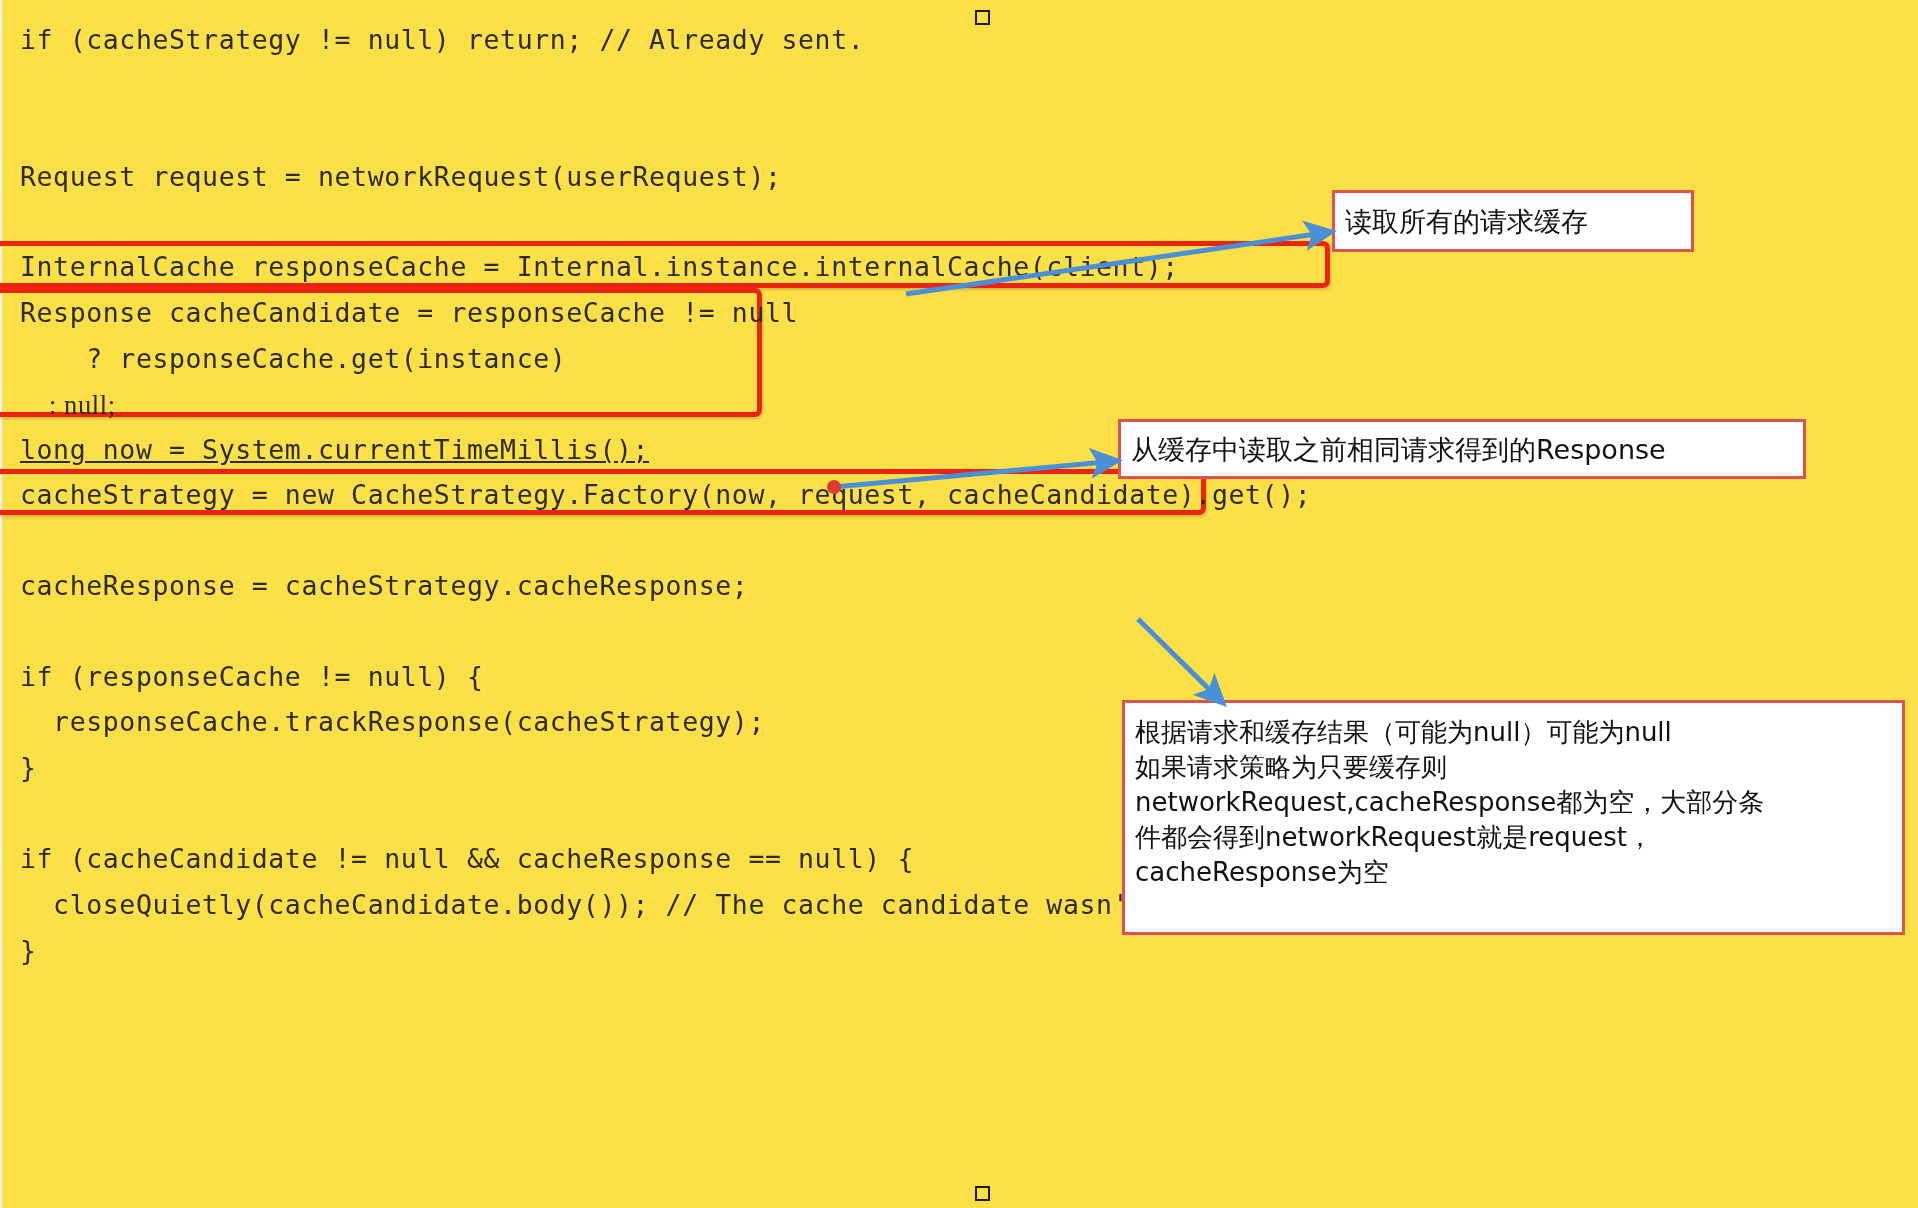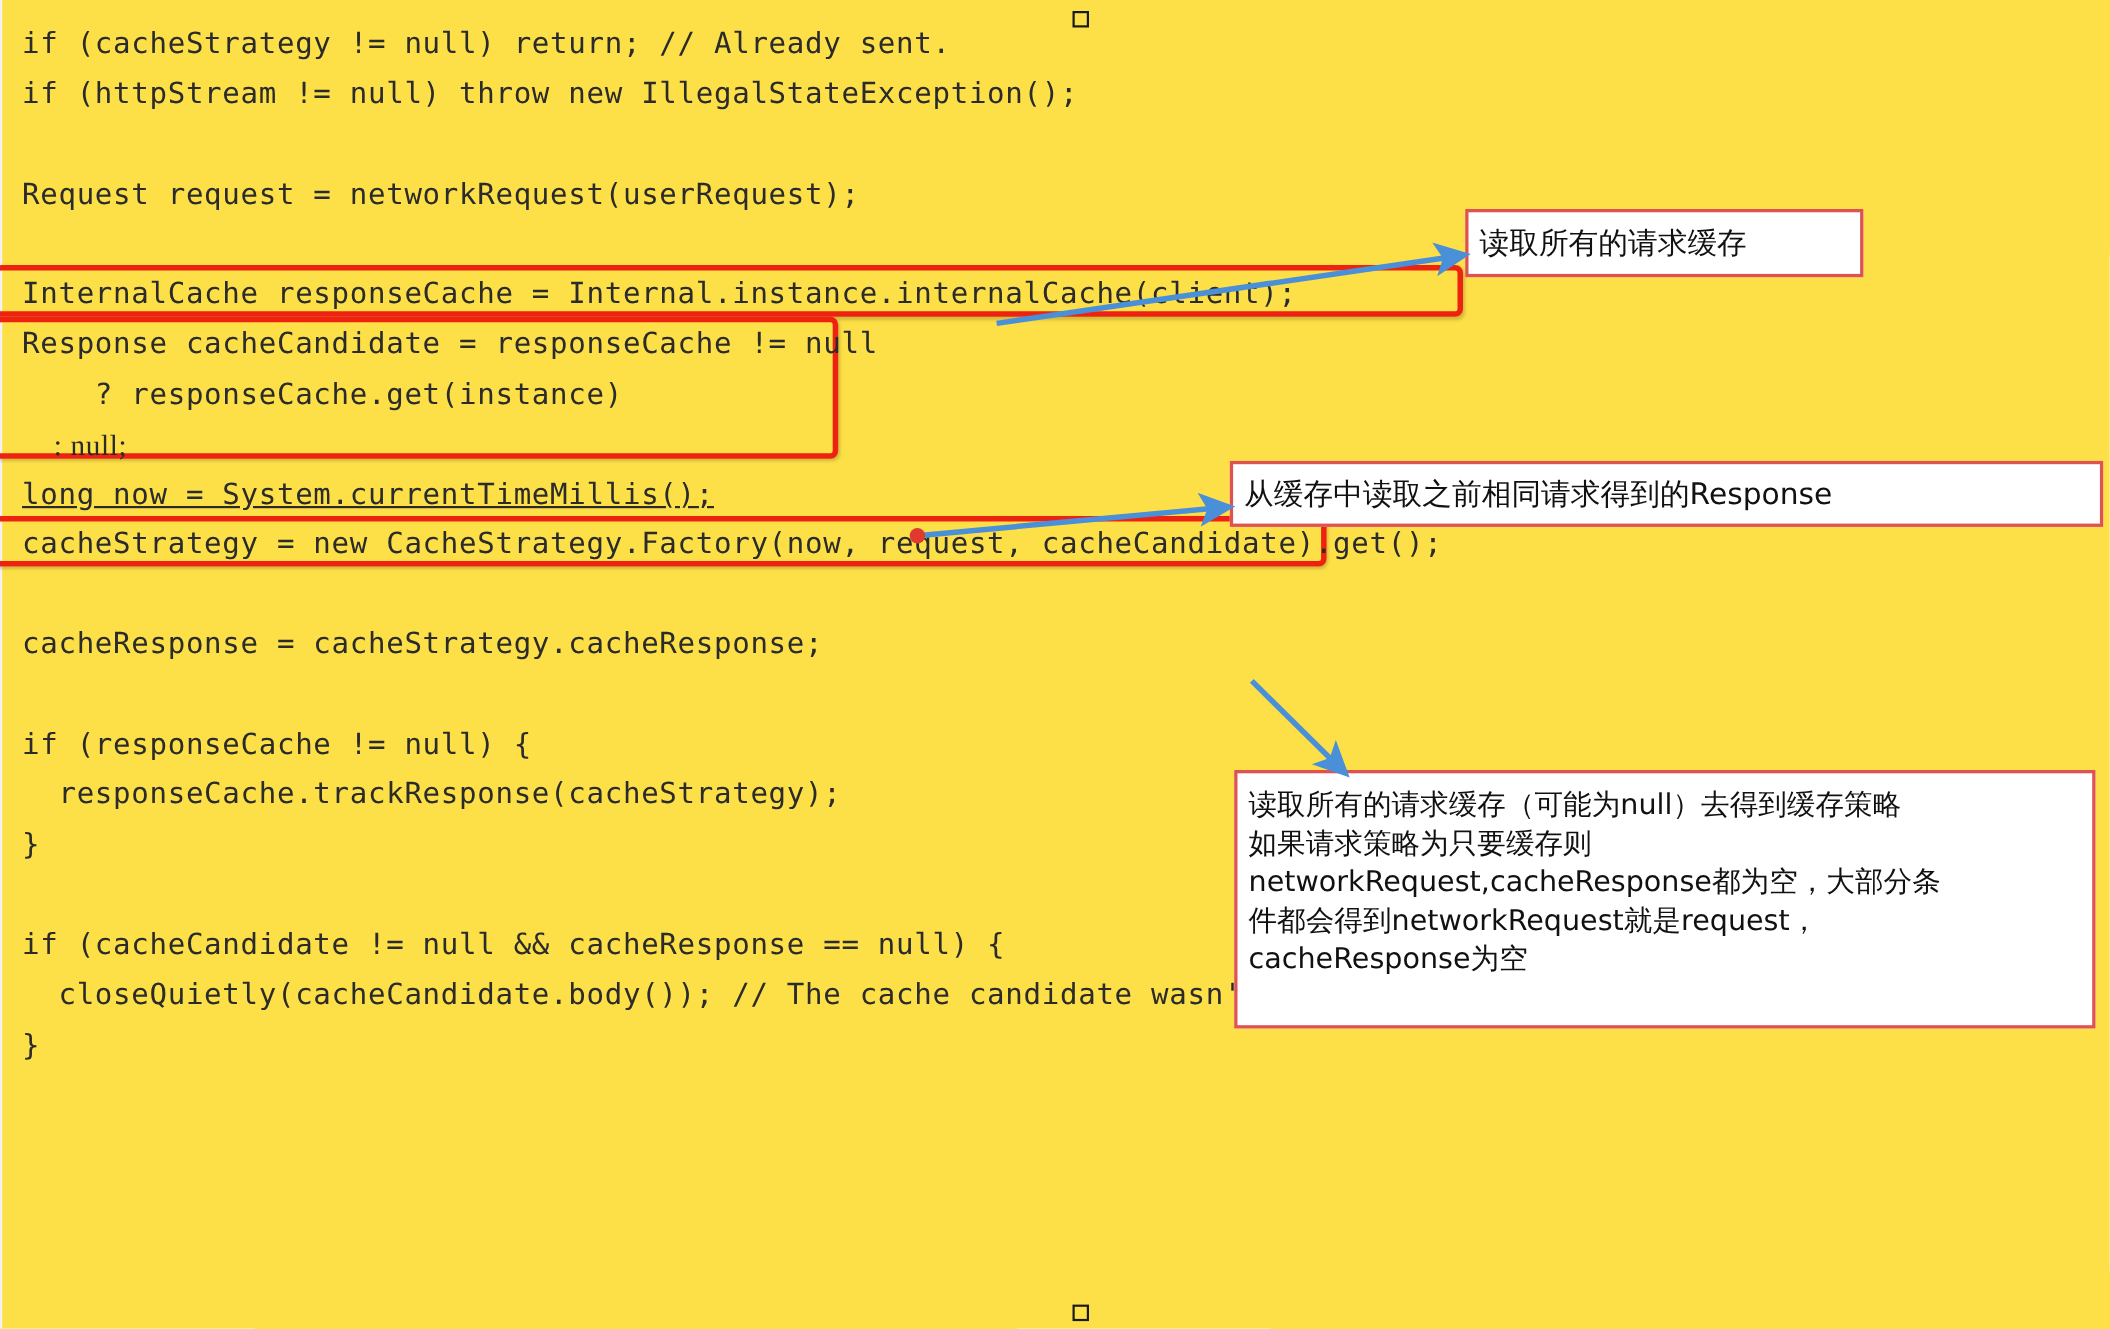--- a/index.html
+++ b/index.html
@@ -117,46 +117,45 @@
   <div class="gutter"></div>
 
   <div id="code-boxes">
       <div class="code-box" style="left: -6px; top: 241px; width: 1336px; height: 47px; border-color: rgb(238, 34, 17);"></div>
       <div class="code-box" style="left: -6px; top: 288px; width: 768px; height: 129px; border-color: rgb(238, 34, 17);"></div>
       <div class="code-box" style="left: -6px; top: 469px; width: 1212px; height: 46px; border-color: rgb(238, 34, 17);"></div>
     </div>
 
   <div class="code-layer" id="code-layer">
       <div class="code-line" style="left: 20px; top: 25px;">if (cacheStrategy != null) return; // Already sent.</div>
-      <div class="code-line" style="left: 20px; top: 71px;">if (httpStream != null) throw new IllegalStateException();</div>
       <div class="code-line" style="left: 20px; top: 162px;">Request request = networkRequest(userRequest);</div>
       <div class="code-line" style="left: 20px; top: 252px;">InternalCache responseCache = Internal.instance.internalCache(client);</div>
       <div class="code-line" style="left: 20px; top: 298px;">Response cacheCandidate = responseCache != null</div>
       <div class="code-line" style="left: 20px; top: 344px;">    ? responseCache.get(instance)</div>
       <div class="code-line" style="left: 20px; top: 390px; font-family: Liberation Serif, serif;">    : null;</div>
       <div class="code-line" style="left: 20px; top: 435px; text-decoration: underline;">long now = System.currentTimeMillis();</div>
       <div class="code-line" style="left: 20px; top: 480px;">cacheStrategy = new CacheStrategy.Factory(now, request, cacheCandidate).get();</div>
       <div class="code-line" style="left: 20px; top: 571px;">cacheResponse = cacheStrategy.cacheResponse;</div>
       <div class="code-line" style="left: 20px; top: 662px;">if (responseCache != null) {</div>
       <div class="code-line" style="left: 20px; top: 707px; text-align: right;">  responseCache.trackResponse(cacheStrategy);</div>
       <div class="code-line" style="left: 20px; top: 753px;">}</div>
       <div class="code-line" style="left: 20px; top: 844px;">if (cacheCandidate != null &amp;&amp; cacheResponse == null) {</div>
       <div class="code-line" style="left: 20px; top: 890px;">  closeQuietly(cacheCandidate.body()); // The cache candidate wasn't applicable. Close it.</div>
       <div class="code-line" style="left: 20px; top: 936px;">}</div>
     </div>
 
   <div id="annot-layer">
       <div class="annot" style="left: 1332px; top: 190px; width: 362px; height: 62px; border-color: rgb(224, 82, 82);">
         <div class="annot-text">读取所有的请求缓存</div>
       </div>
-      <div class="annot" style="left: 1118px; top: 419px; width: 794px; height: 60px; border-color: rgb(224, 82, 82);">
+      <div class="annot" style="left: 1118px; top: 419px; width: 688px; height: 60px; border-color: rgb(224, 82, 82);">
         <div class="annot-text">从缓存中读取之前相同请求得到的Response</div>
       </div>
       <div class="annot multiline" style="left: 1122px; top: 700px; width: 783px; height: 235px; border-color: rgb(224, 82, 82);">
-        <div class="annot-text">读取所有的请求缓存（可能为null）去得到缓存策略
+        <div class="annot-text">根据请求和缓存结果（可能为null）可能为null
 如果请求策略为只要缓存则
 networkRequest,cacheResponse都为空，大部分条
 件都会得到networkRequest就是request，
 cacheResponse为空</div>
       </div>
     </div>
 
   <svg class="arrow-layer" id="arrow-layer" viewBox="0 0 1918 1208" xmlns="http://www.w3.org/2000/svg">
     <defs>
       <marker id="ah" markerWidth="7" markerHeight="7" refX="5.2" refY="3.5" orient="auto" markerUnits="strokeWidth">

